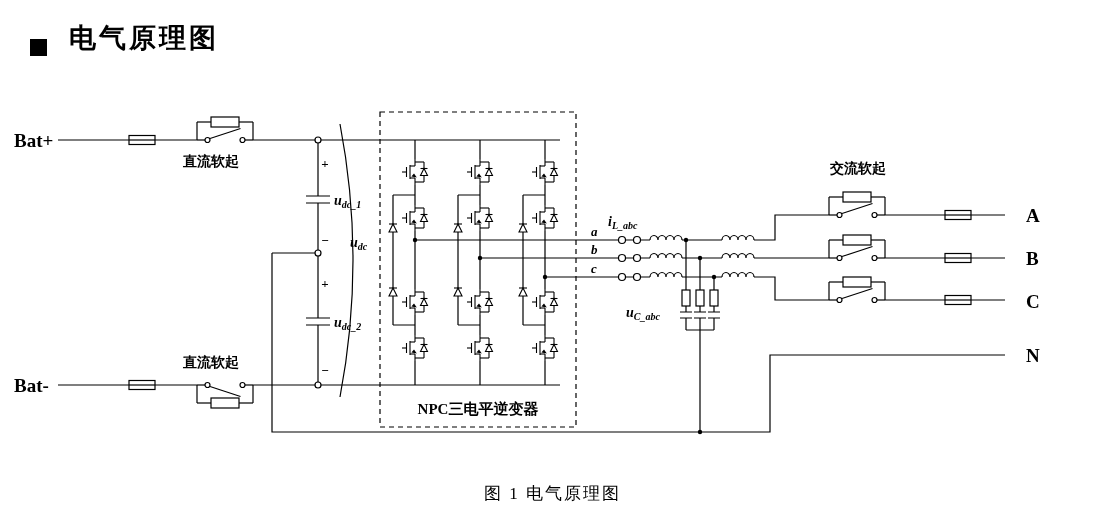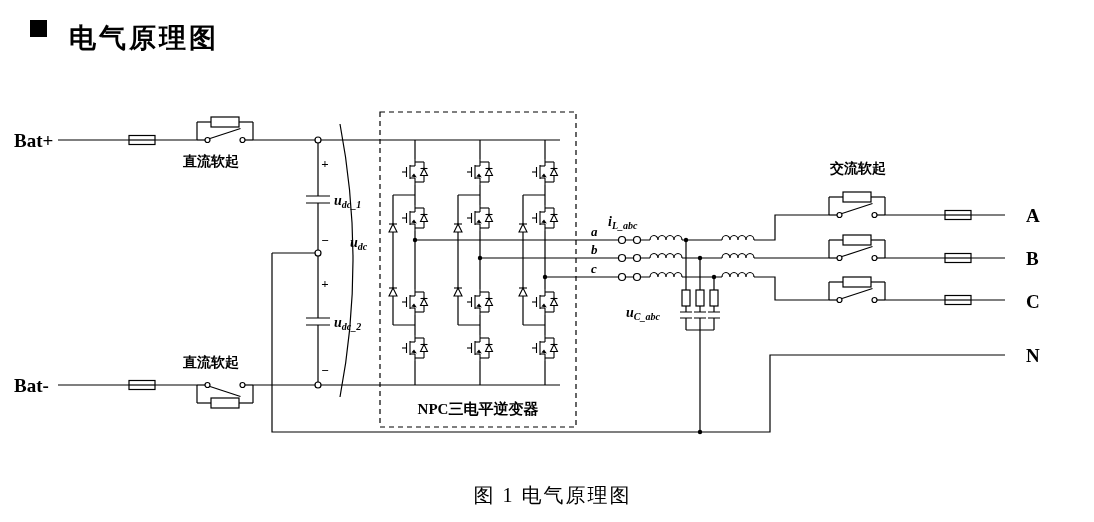--- a/index.html
+++ b/index.html
@@ -1,20 +1,20 @@
 <!DOCTYPE html>
 <html><head>
 <meta charset="utf-8">
 <style>
   html,body{margin:0;padding:0;background:#fff;width:1094px;height:522px;overflow:hidden;}
   body{font-family:"Liberation Serif",serif;color:#000;position:relative;}
-  .title-row{position:absolute;top:20px;left:30px;display:flex;align-items:flex-start;gap:22px;}
+  .title-row{position:absolute;top:20px;left:30px;display:flex;align-items:flex-end;gap:22px;}
   .title-bullet{width:17px;height:17px;background:#000;flex:0 0 auto;}
   .title-text{font-size:27px;font-weight:bold;letter-spacing:3px;}
-  .caption{position:absolute;top:482px;left:0;right:0;text-align:center;font-size:20px;letter-spacing:2px;padding-left:11px;}
+  .caption{position:absolute;top:482px;left:0;right:0;text-align:center;font-size:17px;letter-spacing:2px;padding-left:11px;}
   svg{position:absolute;top:0;left:0;}
   svg text{font-family:"Liberation Serif",serif;font-weight:bold;fill:#000;}
   .cjk{font-size:14px;}
 </style>
 </head>
 <body>
 
 <div class="title-row">
   <div class="title-bullet"></div>
   <div class="title-text">电气原理图</div>

